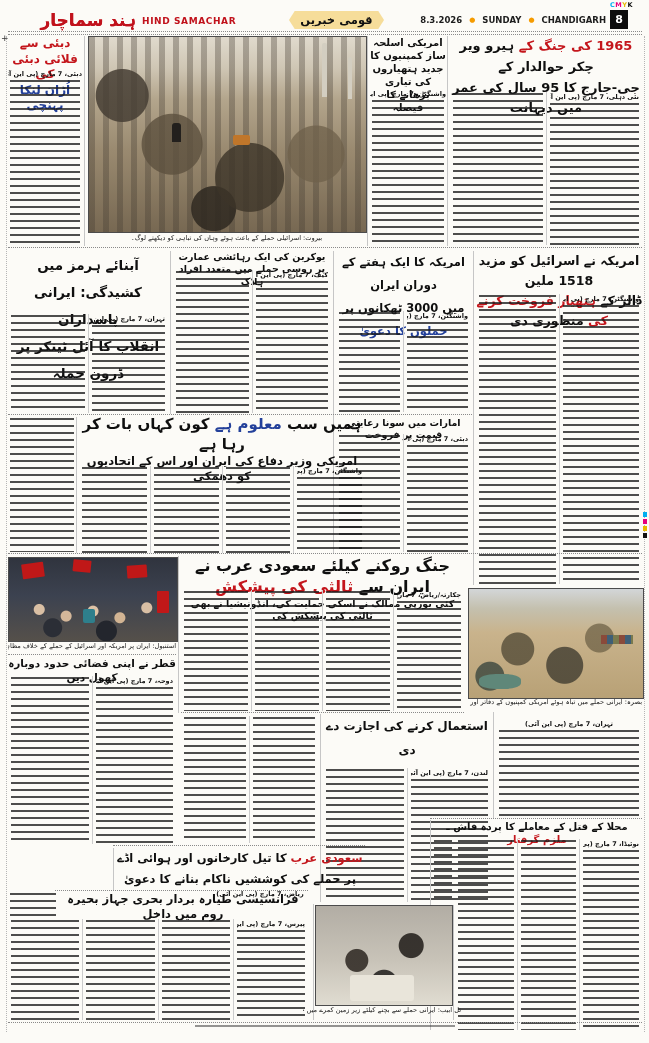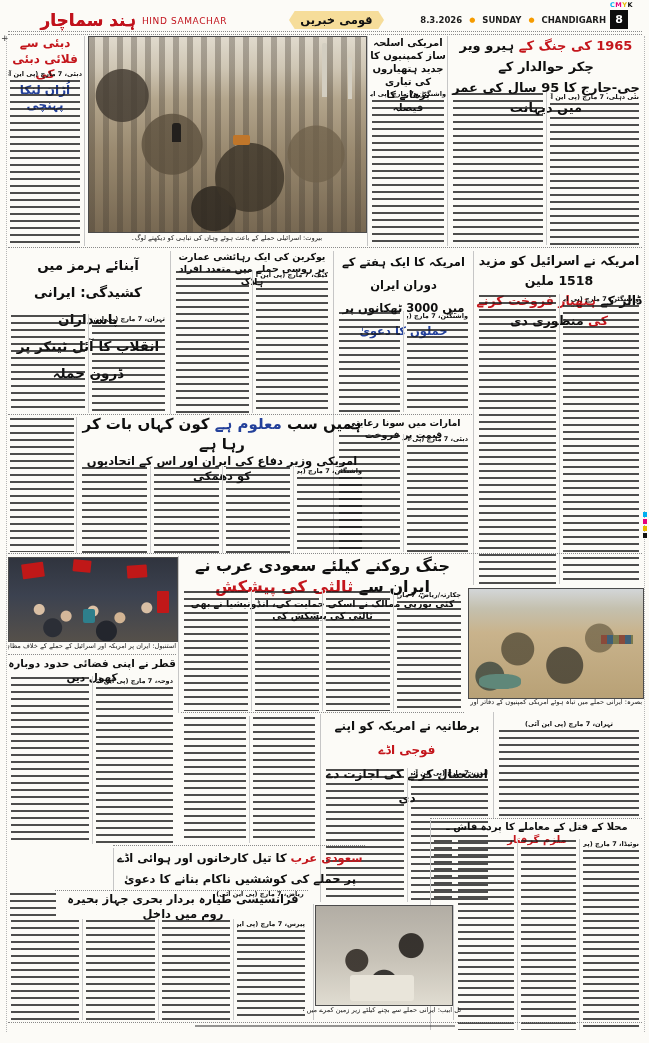--- a/index.html
+++ b/index.html
@@ -25,21 +25,21 @@
   
   .hr{position:absolute;height:0;border-top:1px dotted #8a8a8a}
   .vr{position:absolute;width:0;border-left:1px solid #c6c6c6}
   
   .photo{position:absolute;border:1px solid #4c4c4c;overflow:hidden}
   .cap{position:absolute;font-size:6.6px;text-align:center;direction:rtl;color:#1a1a1a;
        overflow:hidden;white-space:nowrap}
   
   .masthead-u{font-size:17px;font-weight:bold;color:#c1121c;direction:rtl;text-align:right;
               text-shadow:0 0 .4px #c1121c}
-  .masthead-l{font-size:9px;font-weight:normal;color:#c1121c;letter-spacing:.6px}
+  .masthead-l{font-size:9px;font-weight:bold;color:#c1121c;letter-spacing:.6px}
   .badge{background:#f6dd9a;clip-path:polygon(0 50%,6% 0,94% 0,100% 50%,94% 100%,6% 100%);
          display:flex;align-items:center;justify-content:center;font-weight:bold;
          font-size:11.5px;direction:rtl;color:#111}
   .drow{display:flex;align-items:center;justify-content:flex-end;gap:7px;
         font-size:8.5px;font-weight:bold;color:#1c1c1c}
   .dot{color:#f59b00;font-size:7px}
   .pagebox{background:#0d0d0d;color:#fff;display:flex;align-items:center;justify-content:center;
            font-size:11px;font-weight:bold}
   .cmyk{font-size:6.5px;font-weight:bold;letter-spacing:.5px}
   .cC{color:#00aeef}.cM{color:#e6007e}.cY{color:#e8b900}.cK{color:#111}
@@ -334,21 +334,20 @@
         </div>
       <div class="c">
           <div class="fill"></div>
         </div>
     </div>
   </div>
 
   <div class="vr" style="left:320px;top:714px;height:188px"></div>
 
   <div class="abs hl clip" style="left:323px;top:714px;width:168px;font-size:12px;line-height:2">
-    <div><span>برطانیہ نے امریکہ کو اپنے</span> <span class="red">فوجی اڈے</span></div>
     <div>استعمال کرنے کی اجازت دے دی</div>
   </div>
   <div class="abs clip" style="left:323px;top:768px;width:168px;height:134px">
     <div class="cols h100">
       <div class="c">
         <div class="dl">لندن، 7 مارچ (پی این آئی)</div>
         <div class="fill"></div>
       </div>
       <div class="c">
           <div class="fill"></div>

